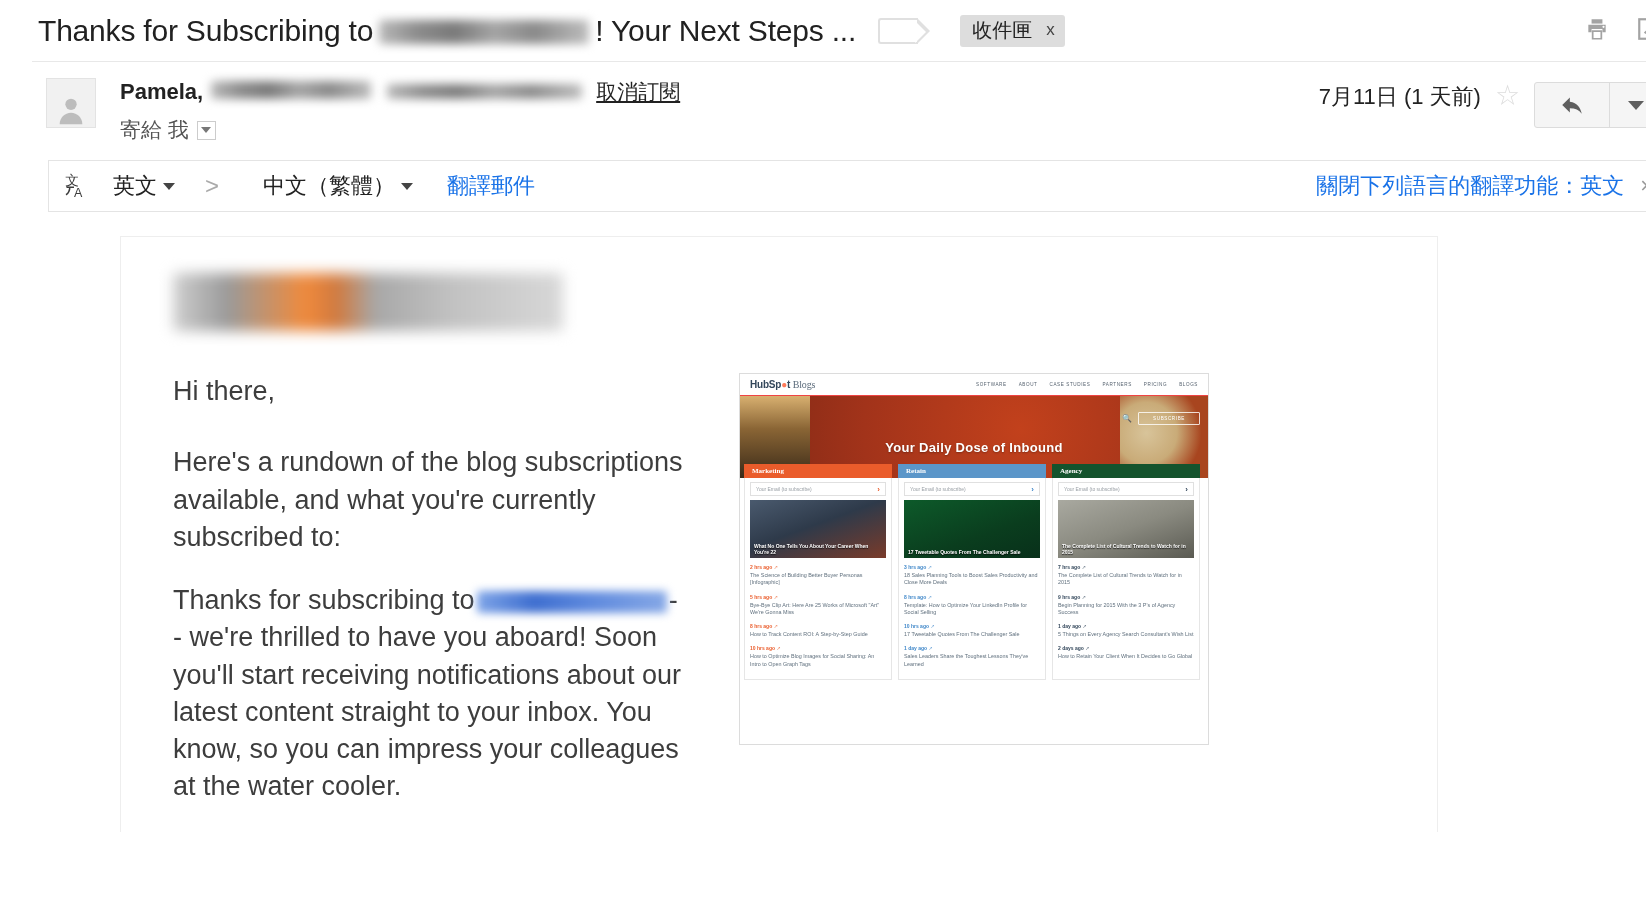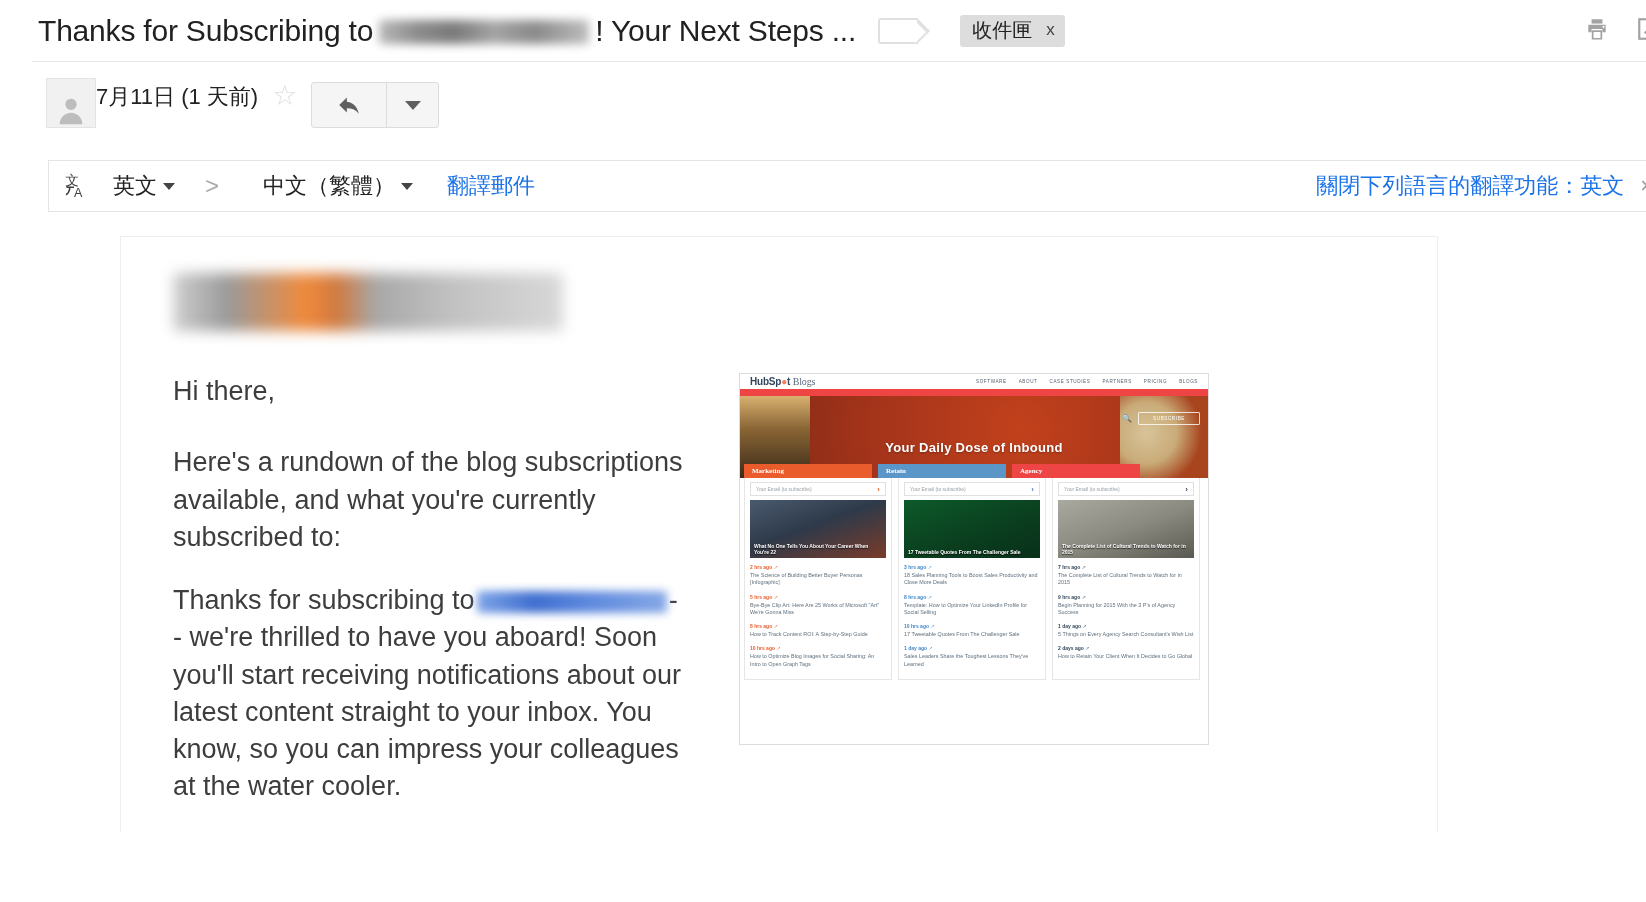--- a/index.html
+++ b/index.html
@@ -137,21 +137,21 @@
   }
 
   
   .shot {
     width: 470px; height: 372px; margin-left: 56px; flex: none;
     border: 1px solid #dcdcdc; background: #fff; overflow: hidden;
     position: relative; font-size: 4px;
   }
   .shot-topbar {
     height: 22px; background: #fff; display: flex; align-items: center;
-    padding: 0 10px; border-bottom: 7px solid #ef4444;
+    padding: 0 10px; border-bottom: 1px solid #ef4444;
   }
   .shot-logo { font-size: 10px; font-weight: bold; color: #33475b; letter-spacing: -.2px; }
   .shot-logo .dot { color: #ff7a59; }
   .shot-logo .blogs { font-weight: normal; color: #5b6b7b; font-family: "Liberation Serif", serif; }
   .shot-nav { margin-left: auto; display: flex; gap: 12px; }
   .shot-nav span { font-size: 4.6px; color: #56626f; letter-spacing: .6px; }
   .shot-hero {
     height: 82px; position: relative;
     background:
       radial-gradient(circle at 60% 40%, #c2411c 0%, #a2331a 55%, #7e2815 100%),
@@ -175,21 +175,21 @@
     position: absolute; right: 8px; top: 16px; z-index: 4;
     display: flex; align-items: center; gap: 6px;
   }
   .hero-sub .mag { color: #fff; font-size: 8px; }
   .sub-btn {
     border: 1px solid rgba(255,255,255,.8); color: #fff;
     font-size: 4.6px; padding: 3px 14px; letter-spacing: .6px; border-radius: 1px;
   }
   .shot-tabs { display: flex; padding: 0 4px; margin-top: -14px; position: relative; z-index: 5; gap: 6px; }
   .shot-tab {
-    width: 128px; height: 14px; display: flex; align-items: center;
+    width: 148px; height: 14px; display: flex; align-items: center;
     padding-left: 8px; color: #fff; font-size: 7px; font-weight: bold;
     font-family: "Liberation Serif", serif;
   }
   .shot-cols { display: flex; gap: 6px; padding: 0 4px; }
   .shot-col { width: 148px; background: #fff; border: 1px solid #e6e6e6; border-top: 0; }
   .col-email {
     height: 14px; margin: 4px 5px; border: 1px solid #e0e0e0;
     display: flex; align-items: center; justify-content: space-between;
     padding: 0 5px; color: #9aa0a6; font-size: 5px;
   }
@@ -242,20 +242,34 @@
       </svg>
     </span>
   </div>
 
   <div class="sender-row">
     <div class="avatar">
       <svg width="34" height="34" viewBox="0 0 24 24" fill="#bdbdbd">
         <circle cx="12" cy="8" r="4"></circle>
           <path d="M4 22c0-4.4 3.6-8 8-8s8 3.6 8 8z"></path>
       </svg>
+    </div>
+    <div class="sender-main">
+      <div class="sender-line1">
+        <span class="sender-name">Pamela,</span>
+        <span class="blur-inline blur-sender"></span>
+        <span class="blur-inline blur-email"></span>
+        <span class="unsub-link">取消訂閱</span>
+      </div>
+      <div class="sender-line2">
+        <span class="to-me">寄給 我</span>
+        <span class="caret-box">
+            <i></i>
+          </span>
+      </div>
     </div>
     <div class="sender-right">
       <span class="mail-date">7月11日 (1 天前)</span>
       <span class="star">☆</span>
       <div class="reply-group">
         <div class="reply-btn">
           <svg width="30" height="26" viewBox="0 0 24 24" fill="#5f5f5f">
             <path d="M10 9V5l-7 7 7 7v-4.1c5 0 8.5 1.6 11 5.1-1-5-4-10-11-11z"></path>
           </svg>
         </div>
@@ -319,21 +333,21 @@
             <div class="hero-sub">
               <span class="mag">🔍</span>
               <span class="sub-btn">SUBSCRIBE</span>
             </div>
             <div class="hero-title">Your Daily Dose of Inbound</div>
           </div>
 
           <div class="shot-tabs">
             <div class="shot-tab" style="background:#ea5c2b">Marketing</div>
             <div class="shot-tab" style="background:#5b96c9">Retain</div>
-            <div class="shot-tab" style="background:#ef4444">Agency</div>
+            <div class="shot-tab" style="background:#14532d">Agency</div>
           </div>
 
           <div class="shot-cols">
 
             <div class="shot-col">
               <div class="col-email">
                 <span>Your Email (to subscribe)</span>
                 <span class="arr t-orange">›</span>
               </div>
               <div class="col-img img-marketing">

